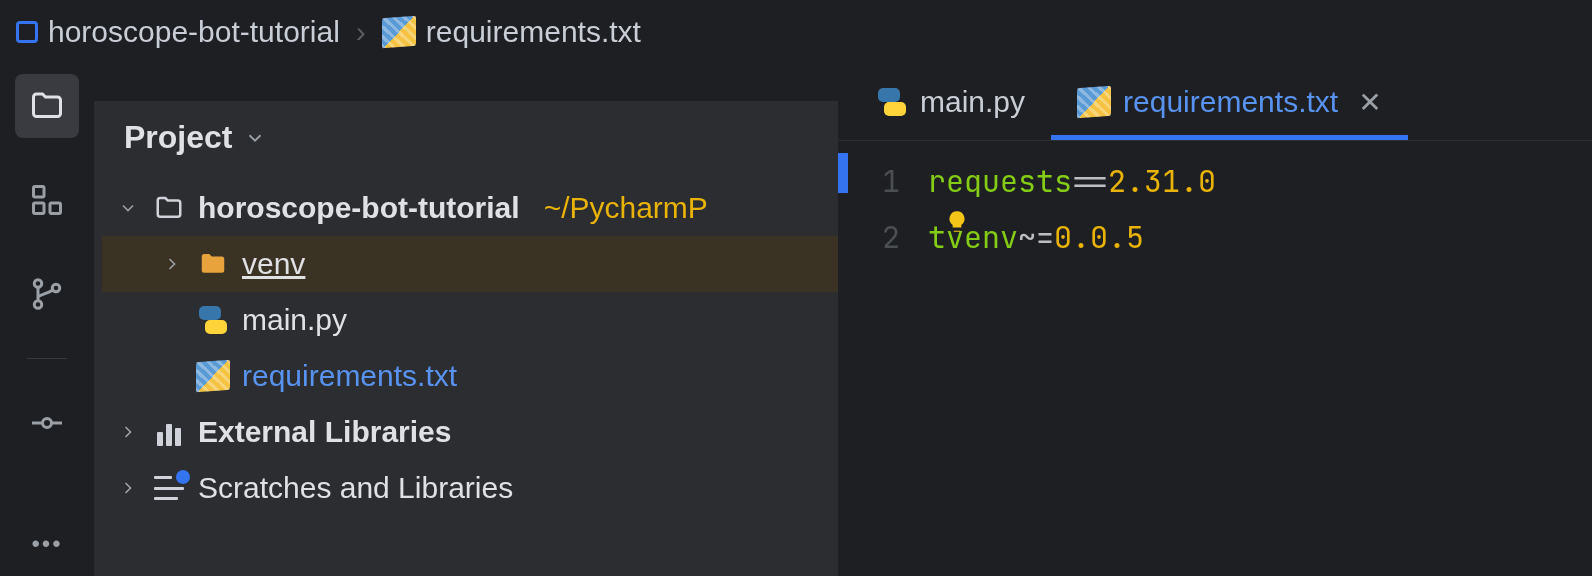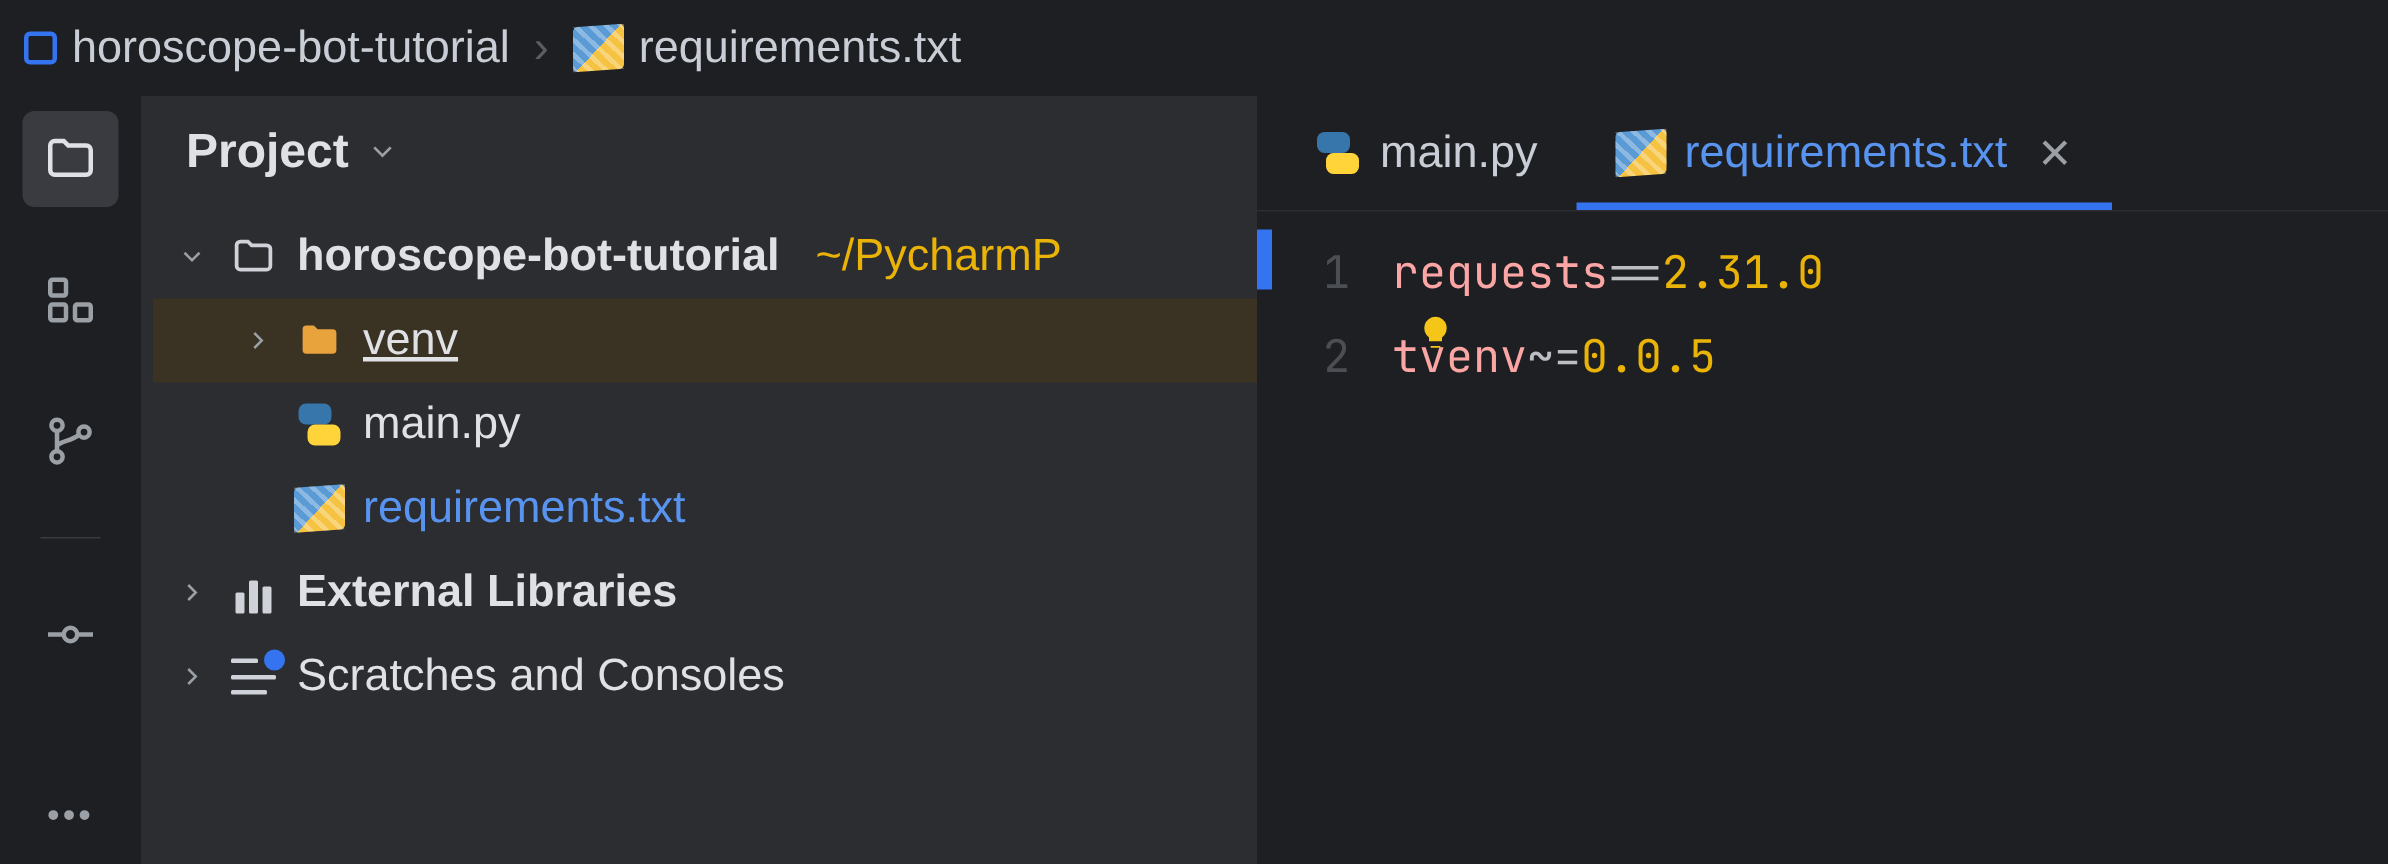--- a/index.html
+++ b/index.html
@@ -59,20 +59,21 @@
   .tool-hr { width: 40px; height: 1px; background: #393b40; margin: 2px 0; }
   .tool-dots { color: #9aa0a6; letter-spacing: 2px; font-size: 24px; margin-top: auto; margin-bottom: 18px; }
   
   
   .project-panel {
     width: 744px;
     background: #2b2d30;
     display: flex;
     flex-direction: column;
     overflow: hidden;
+    margin-top: 37px;
   }
   .panel-header {
     display: flex;
     align-items: center;
     gap: 12px;
     padding: 18px 30px 24px 30px;
   }
   .panel-title { font-size: 32px; font-weight: 600; color: #dfe1e5; }
   .chevron-down-sm { color: #9aa0a6; }
   
@@ -147,21 +148,21 @@
   .gutter {
     width: 90px;
     padding-top: 12px;
     color: #4b4e53;
     text-align: right;
     padding-right: 28px;
   }
   .gutter .ln { height: 56px; line-height: 56px; }
   .code-lines { padding-top: 12px; flex: 1; }
   .code-line { height: 56px; line-height: 56px; position: relative; }
-  .tok-pkg { color: #fca5a5; }
+  .tok-pkg { color: #84cc16; }
   .tok-op { color: #bcbec4; }
   .tok-ver { color: #eab308; }
   .bulb {
     position: absolute;
     left: 14px;
     display: inline-flex;
     align-items: center; justify-content: center;
     width: 30px;
   }
   
@@ -327,21 +328,21 @@
         <span class="icon-slot">
           <span class="scratch-icon">
               <span class="lines">
                 <div></div>
                 <div></div>
                 <div></div>
               </span>
               <span class="dot"></span>
             </span>
         </span>
-        <span class="label" style="font-weight:400">Scratches and Consoles</span>
+        <span class="label" style="font-weight:400">Scratches and Libraries</span>
       </div>
     </div>
   </div>
 
   <div class="editor-area">
     <div class="tab-bar">
       <div class="tab">
         <span class="python-icon"></span>
         <span class="tab-label">main.py</span>
       </div>

